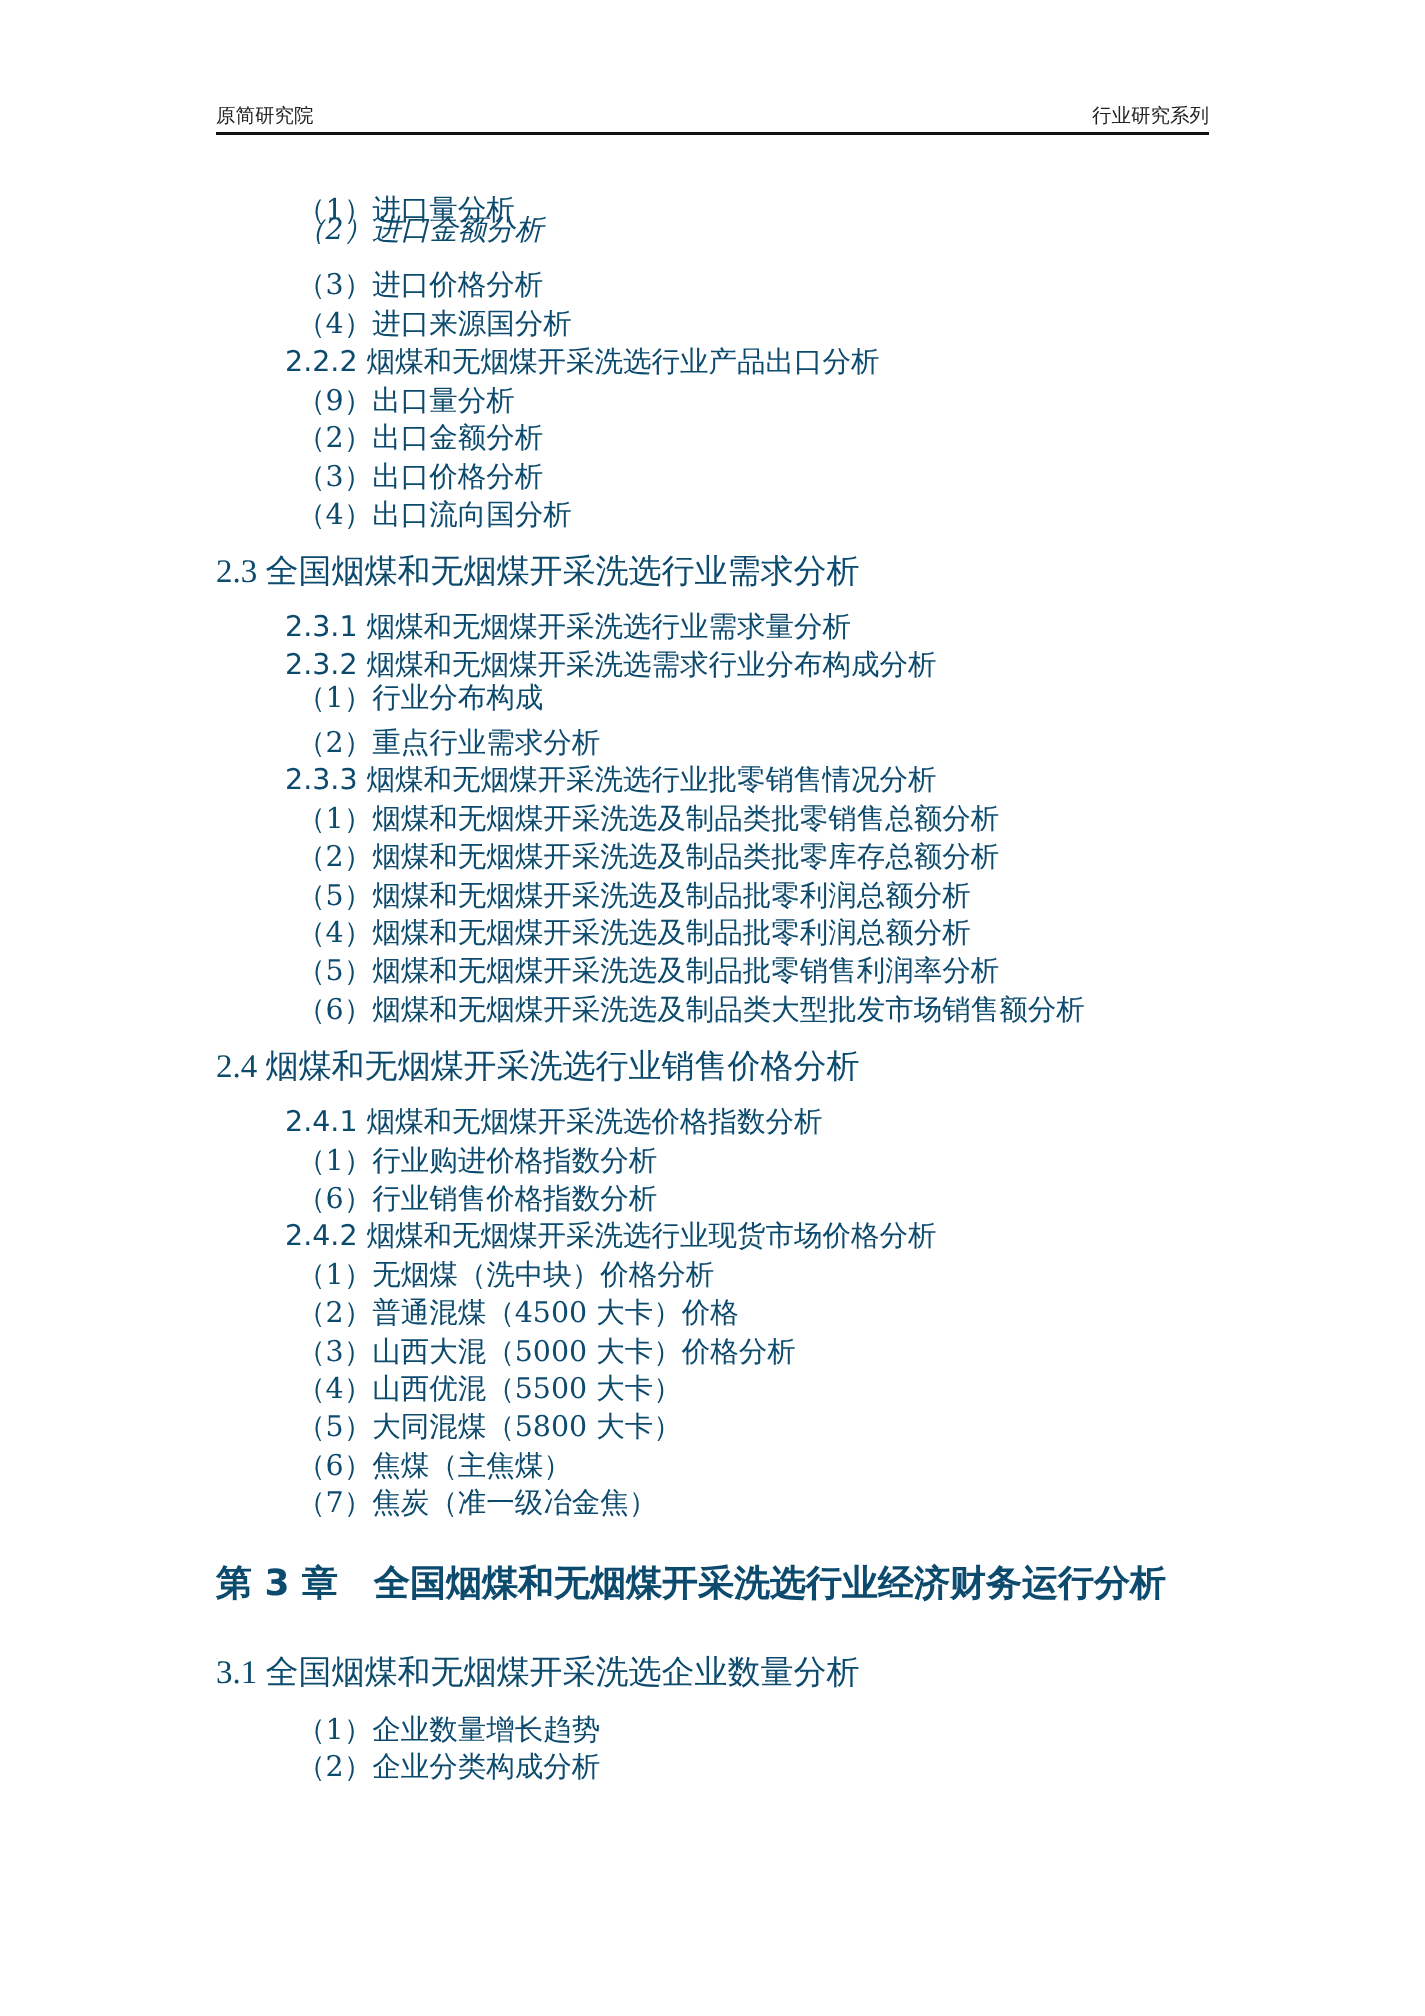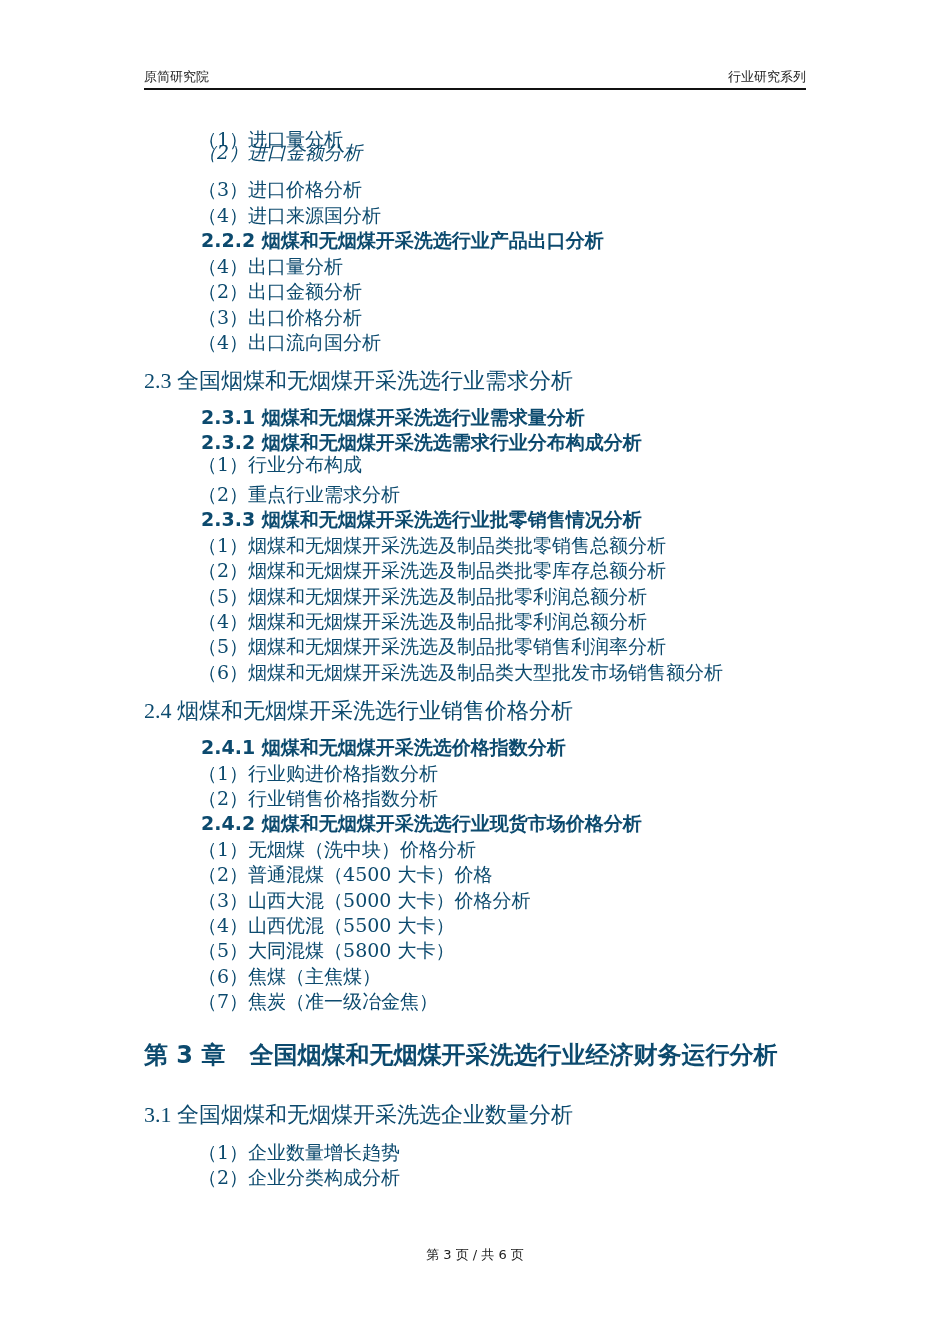--- a/index.html
+++ b/index.html
@@ -5,21 +5,21 @@
   html, body { margin: 0; padding: 0; background: #ffffff; }
   body { width: 950px; height: 1344px; position: relative; overflow: hidden; color: #111; }
   .page { position: absolute; left: 0; top: 0; width: 950px; height: 980px; background: #fff; }
   .header { position: absolute; left: 144px; top: 68px; width: 662px; height: 20px;
     font-family: "DejaVu Sans", sans-serif; font-size: 13px; color: #222; }
   .header .left { position: absolute; left: 0; top: 0; }
   .header .right { position: absolute; right: 0; top: 0; }
   .header-rule { position: absolute; left: 144px; top: 88px; width: 662px; height: 2px; background: #111; }
   .line { position: absolute; white-space: nowrap; font-family: "DejaVu Serif", serif; color: #0c4a6e; }
   .item { font-size: 19px; left: 198px; }
-  .sub { font-size: 19px; left: 190px; font-weight: bold; font-family: "DejaVu Sans", sans-serif; margin-left: 11px; }
+  .sub { font-size: 19px; left: 190px; font-weight: normal; font-family: "DejaVu Sans", sans-serif; }
   .sec { font-size: 22px; left: 144px; font-family: Liberation Serif, serif; }
   .chap { font-size: 24px; left: 144px; font-family: "DejaVu Sans", sans-serif; font-weight: bold; }
   .footer { position: absolute; left: 0; width: 950px; top: 1246px; text-align: center;
     font-family: "DejaVu Sans", sans-serif; font-size: 13px; color: #222; }
 </style>
 </head>
 <body>
 
 <div class="page">
   <div class="header">
@@ -27,48 +27,47 @@
     <span class="right">行业研究系列</span>
   </div>
   <div class="header-rule"></div>
 
   <div id="toc">
       <div class="line item" style="top: 127px;">（1）进口量分析</div>
       <div class="line item" style="top: 140px; font-style: italic;">（2）进口金额分析</div>
       <div class="line item" style="top: 177px;">（3）进口价格分析</div>
       <div class="line item" style="top: 203px;">（4）进口来源国分析</div>
       <div class="line sub" style="top: 228px;">2.2.2 烟煤和无烟煤开采洗选行业产品出口分析</div>
-      <div class="line item" style="top: 254px;">（4）出口量分析</div>
+      <div class="line item" style="top: 254px;">（9）出口量分析</div>
       <div class="line item" style="top: 279px;">（2）出口金额分析</div>
       <div class="line item" style="top: 305px;">（3）出口价格分析</div>
       <div class="line item" style="top: 330px;">（4）出口流向国分析</div>
       <div class="line sec" style="top: 366px;">2.3 全国烟煤和无烟煤开采洗选行业需求分析</div>
       <div class="line sub" style="top: 405px;">2.3.1 烟煤和无烟煤开采洗选行业需求量分析</div>
       <div class="line sub" style="top: 430px;">2.3.2 烟煤和无烟煤开采洗选需求行业分布构成分析</div>
       <div class="line item" style="top: 452px;">（1）行业分布构成</div>
       <div class="line item" style="top: 482px;">（2）重点行业需求分析</div>
       <div class="line sub" style="top: 507px;">2.3.3 烟煤和无烟煤开采洗选行业批零销售情况分析</div>
       <div class="line item" style="top: 533px;">（1）烟煤和无烟煤开采洗选及制品类批零销售总额分析</div>
       <div class="line item" style="top: 558px;">（2）烟煤和无烟煤开采洗选及制品类批零库存总额分析</div>
       <div class="line item" style="top: 584px;">（5）烟煤和无烟煤开采洗选及制品批零利润总额分析</div>
       <div class="line item" style="top: 609px;">（4）烟煤和无烟煤开采洗选及制品批零利润总额分析</div>
       <div class="line item" style="top: 634px;">（5）烟煤和无烟煤开采洗选及制品批零销售利润率分析</div>
       <div class="line item" style="top: 660px;">（6）烟煤和无烟煤开采洗选及制品类大型批发市场销售额分析</div>
       <div class="line sec" style="top: 696px;">2.4 烟煤和无烟煤开采洗选行业销售价格分析</div>
       <div class="line sub" style="top: 735px;">2.4.1 烟煤和无烟煤开采洗选价格指数分析</div>
       <div class="line item" style="top: 761px;">（1）行业购进价格指数分析</div>
-      <div class="line item" style="top: 786px;">（2）行业销售价格指数分析</div>
+      <div class="line item" style="top: 786px;">（6）行业销售价格指数分析</div>
       <div class="line sub" style="top: 811px;">2.4.2 烟煤和无烟煤开采洗选行业现货市场价格分析</div>
       <div class="line item" style="top: 837px;">（1）无烟煤（洗中块）价格分析</div>
       <div class="line item" style="top: 862px;">（2）普通混煤（4500 大卡）价格</div>
       <div class="line item" style="top: 888px;">（3）山西大混（5000 大卡）价格分析</div>
       <div class="line item" style="top: 913px;">（4）山西优混（5500 大卡）</div>
       <div class="line item" style="top: 938px;">（5）大同混煤（5800 大卡）</div>
       <div class="line item" style="top: 964px;">（6）焦煤（主焦煤）</div>
       <div class="line item" style="top: 989px;">（7）焦炭（准一级冶金焦）</div>
       <div class="line chap" style="top: 1039px;">第 3 章　全国烟煤和无烟煤开采洗选行业经济财务运行分析</div>
       <div class="line sec" style="top: 1100px;">3.1 全国烟煤和无烟煤开采洗选企业数量分析</div>
       <div class="line item" style="top: 1140px;">（1）企业数量增长趋势</div>
       <div class="line item" style="top: 1165px;">（2）企业分类构成分析</div>
     </div>
 
-  <div class="footer">第 3 页 / 共 6 页</div>
 </div>
 
 </body></html>

